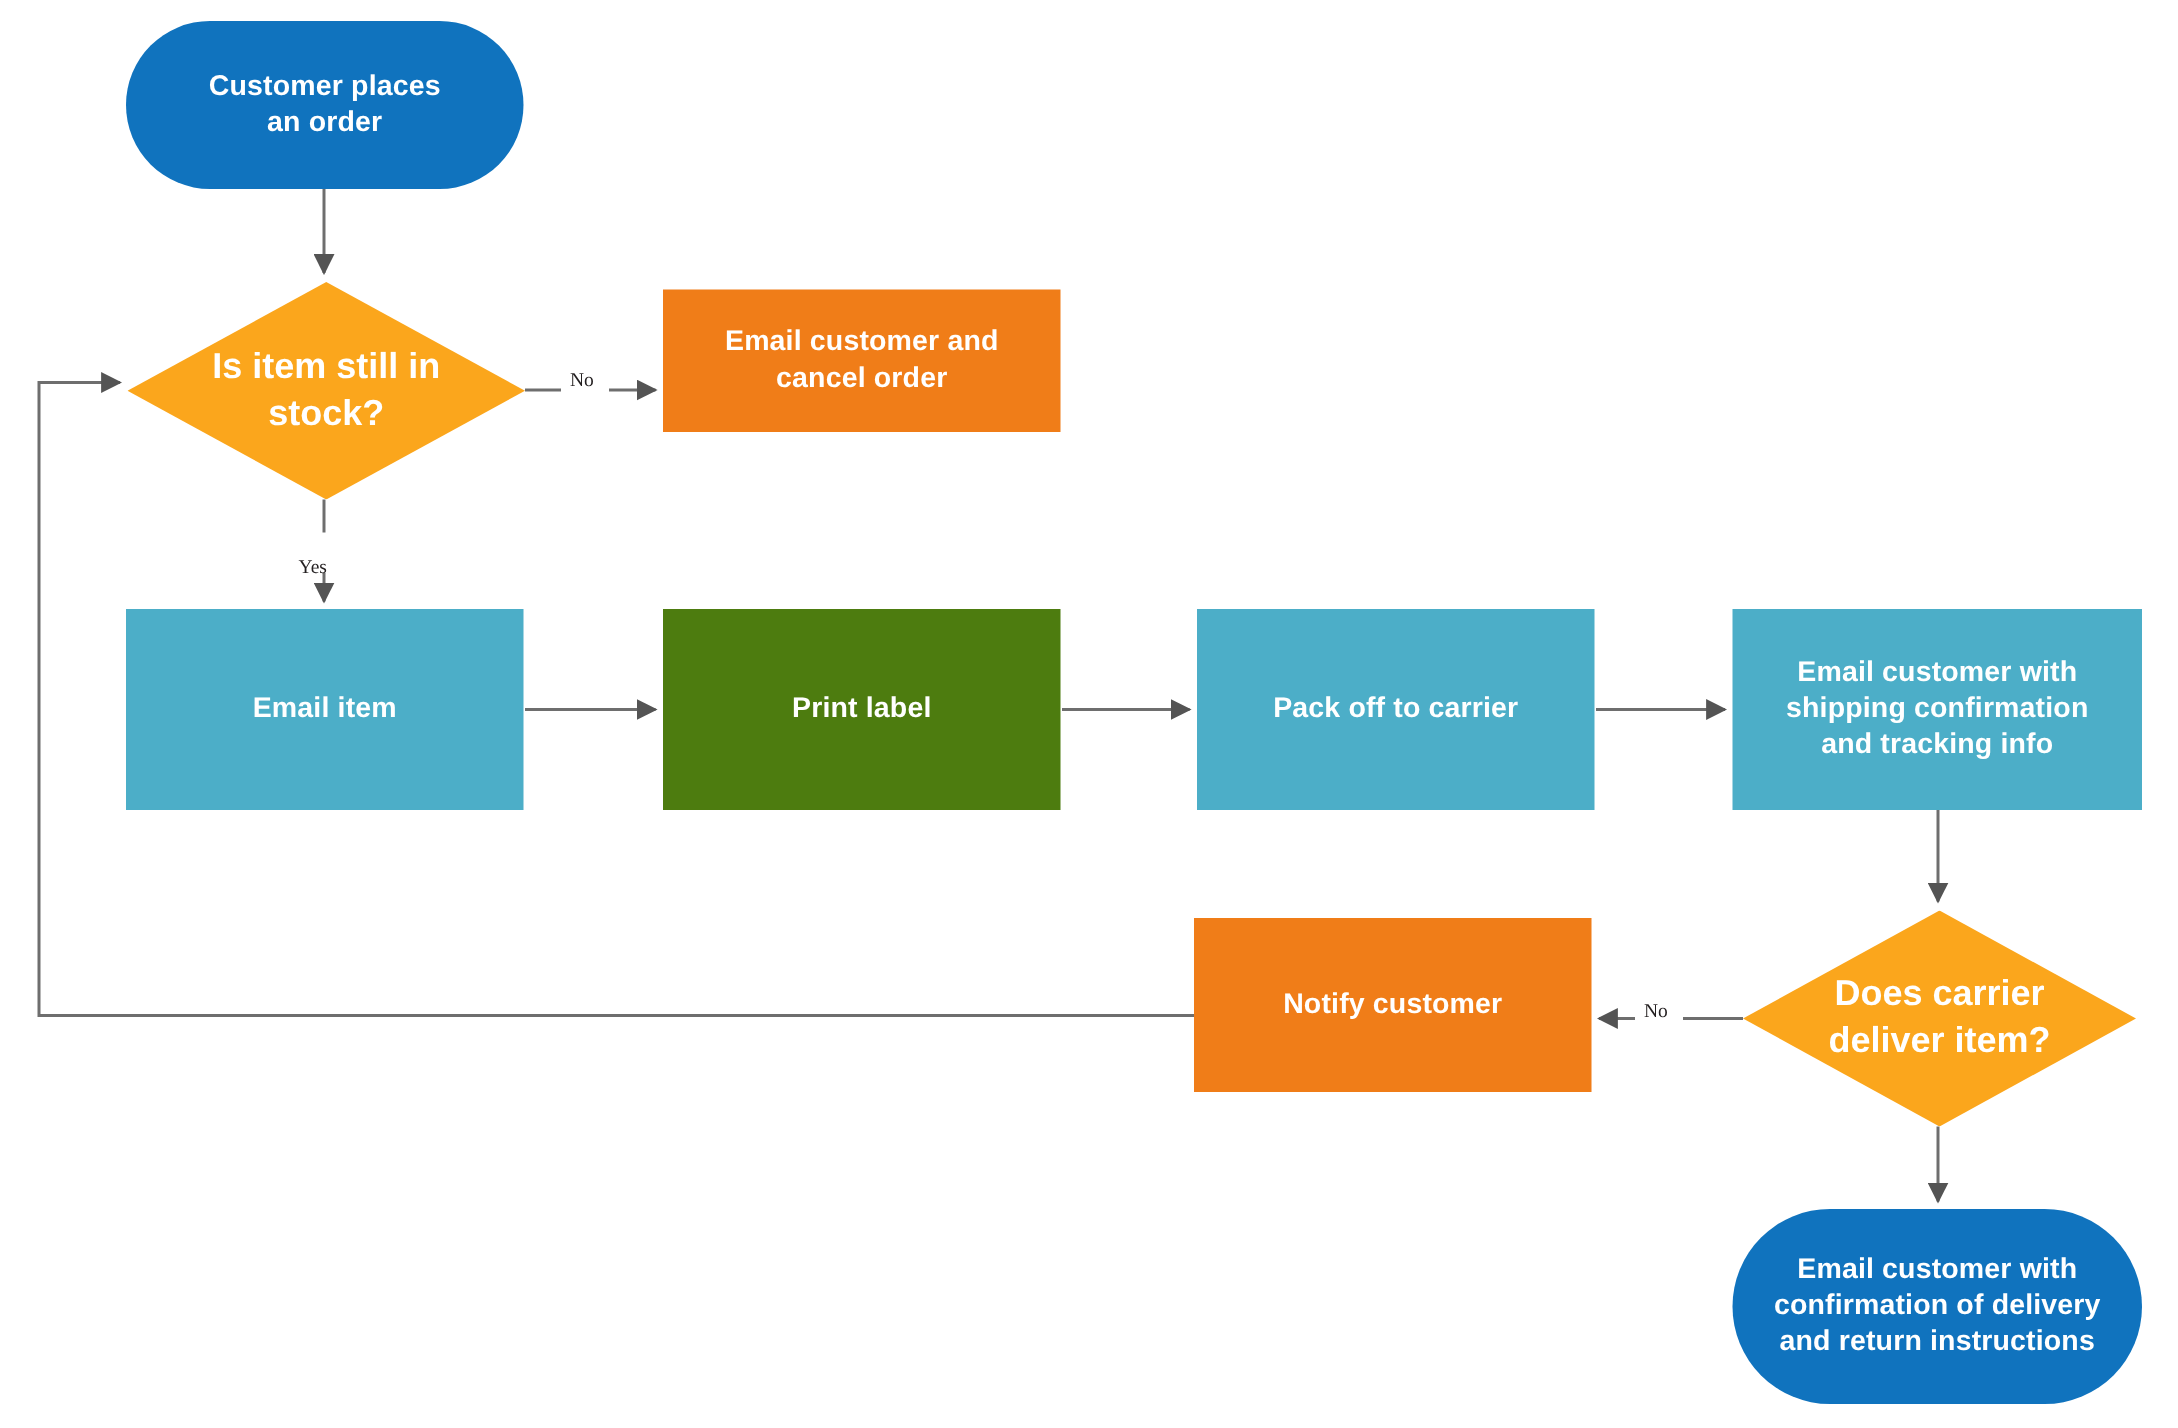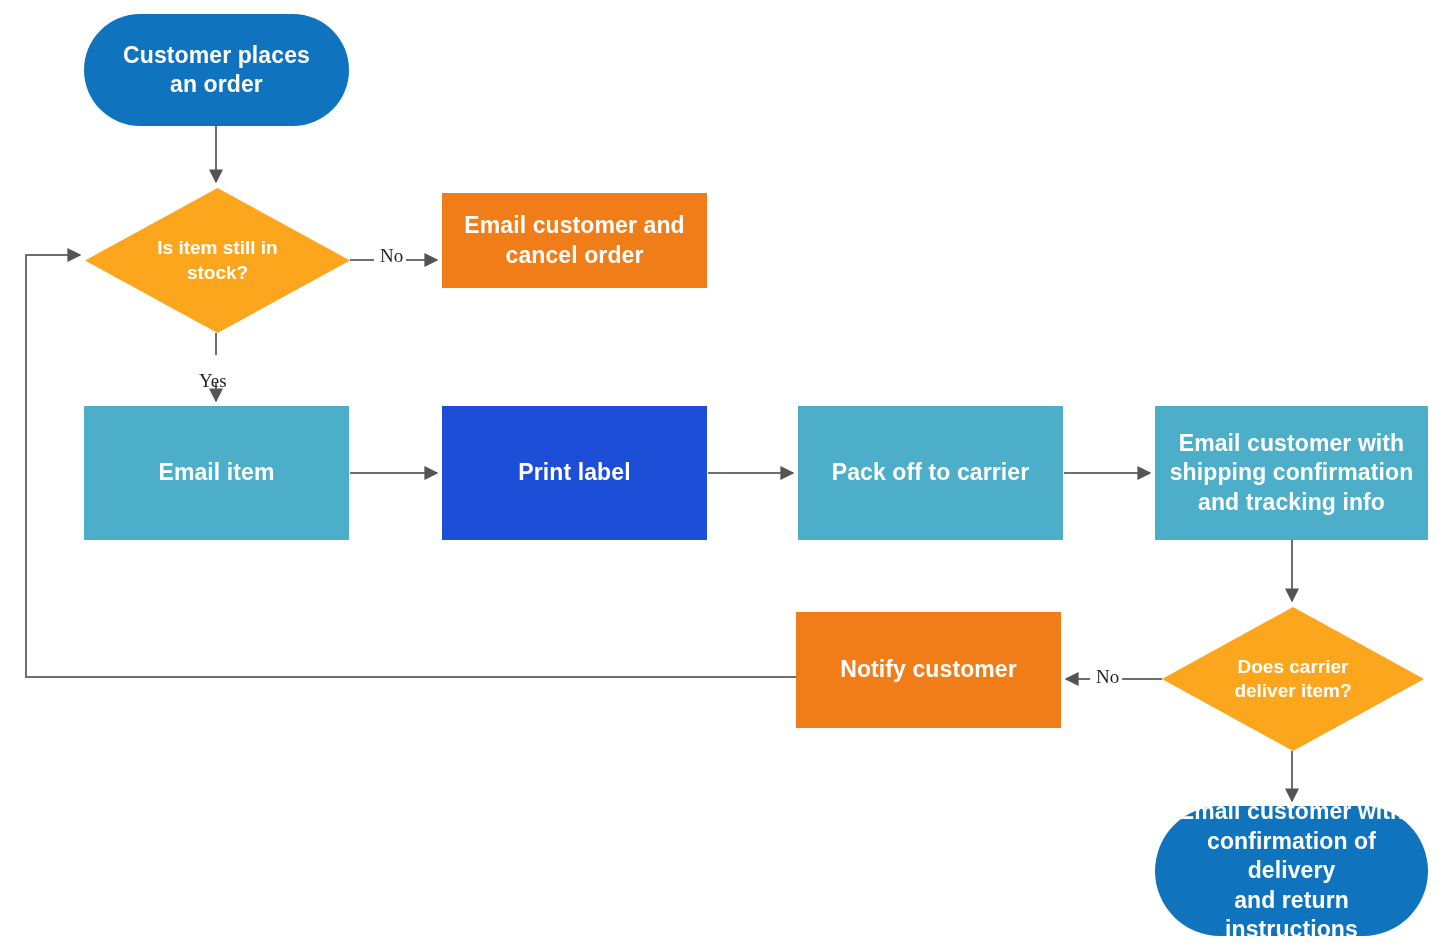--- a/index.html
+++ b/index.html
@@ -16,21 +16,21 @@
     font-family: "Liberation Sans", sans-serif;
   }
   .node {
     position: absolute;
     display: flex;
     align-items: center;
     justify-content: center;
     text-align: center;
     color: #ffffff;
     font-weight: bold;
-    font-size: 23px;
+    font-size: 19px;
     line-height: 1.28;
     letter-spacing: 0.1px;
     box-sizing: border-box;
     padding: 4px 10px;
     white-space: pre-line;
   }
   .terminator {
     border-radius: 70px;
   }
   .process { border-radius: 0; }
@@ -44,38 +44,38 @@
   }
   .diamond-label {
     position: absolute;
     inset: 0;
     display: flex;
     align-items: center;
     justify-content: center;
     text-align: center;
     color: #ffffff;
     font-weight: bold;
-    font-size: 19px;
+    font-size: 24px;
     line-height: 1.28;
     white-space: pre-line;
     pointer-events: none;
   }
 
   svg.edges {
     position: absolute;
     left: 0;
     top: 0;
     width: 1452px;
     height: 952px;
     overflow: visible;
   }
   .edge-label {
     position: absolute;
     color: #231f20;
-    font-size: 19px;
+    font-size: 13px;
     font-family: "Liberation Serif", serif;
     font-weight: normal;
     white-space: nowrap;
   }
 </style>
 </head>
 <body>
 
 <div id="canvas">
 
@@ -125,21 +125,21 @@
 
   <div class="node process" style="left:442px; top:193px; width:265px; height:95px; background:#F07D18;">
     <span>Email customer and
 cancel order</span>
   </div>
 
   <div class="node process" style="left:84px; top:406px; width:265px; height:134px; background:#4CAEC8;">
     <span>Email item</span>
   </div>
 
-  <div class="node process" style="left:442px; top:406px; width:265px; height:134px; background:#1d4ed8;">
+  <div class="node process" style="left:442px; top:406px; width:265px; height:134px; background:#4d7c0f;">
     <span>Print label</span>
   </div>
 
   <div class="node process" style="left:798px; top:406px; width:265px; height:134px; background:#4CAEC8;">
     <span>Pack off to carrier</span>
   </div>
 
   <div class="node process" style="left:1155px; top:406px; width:273px; height:134px; background:#4CAEC8;">
     <span>Email customer with
 shipping confirmation

